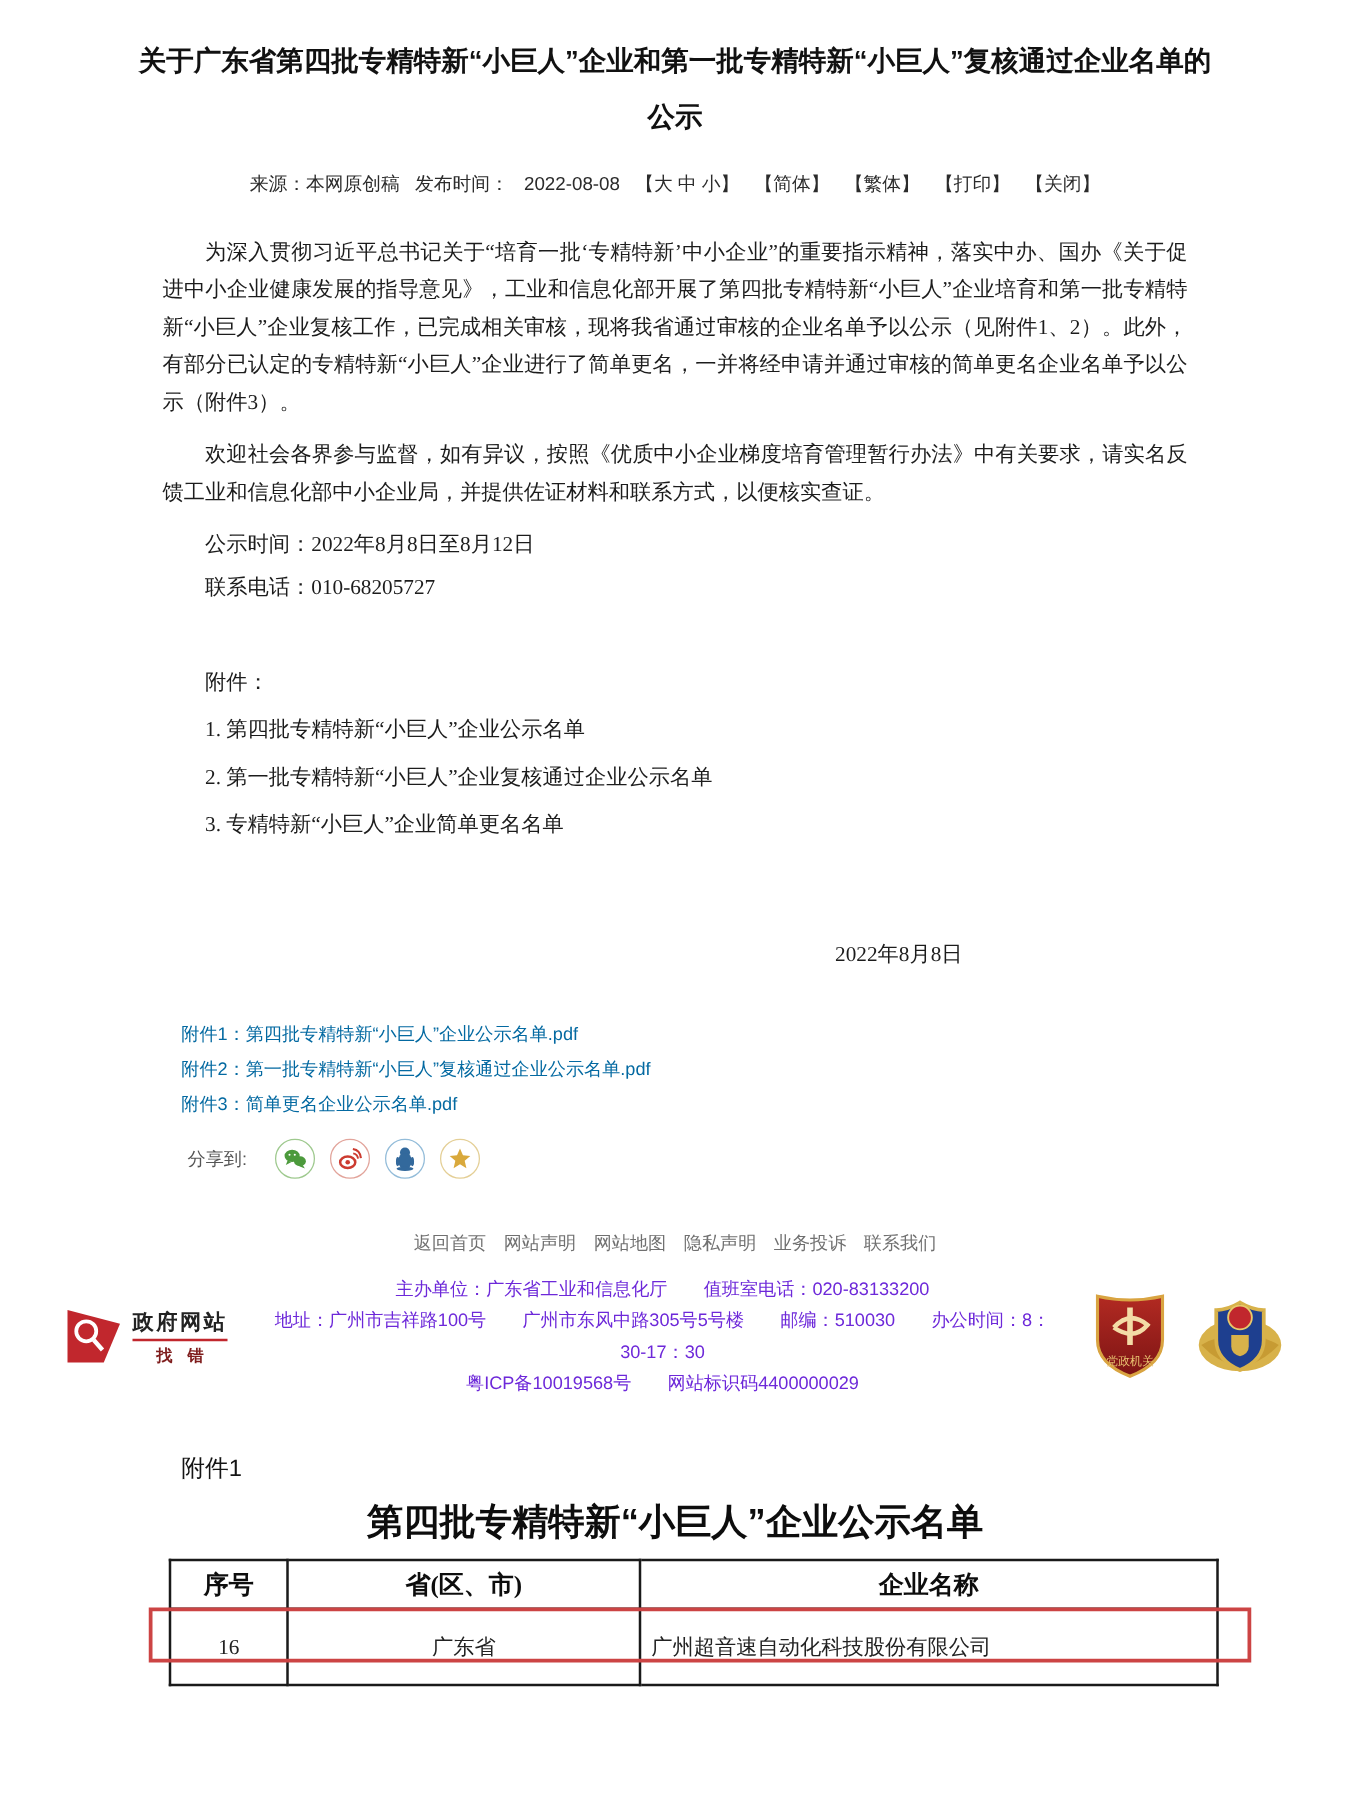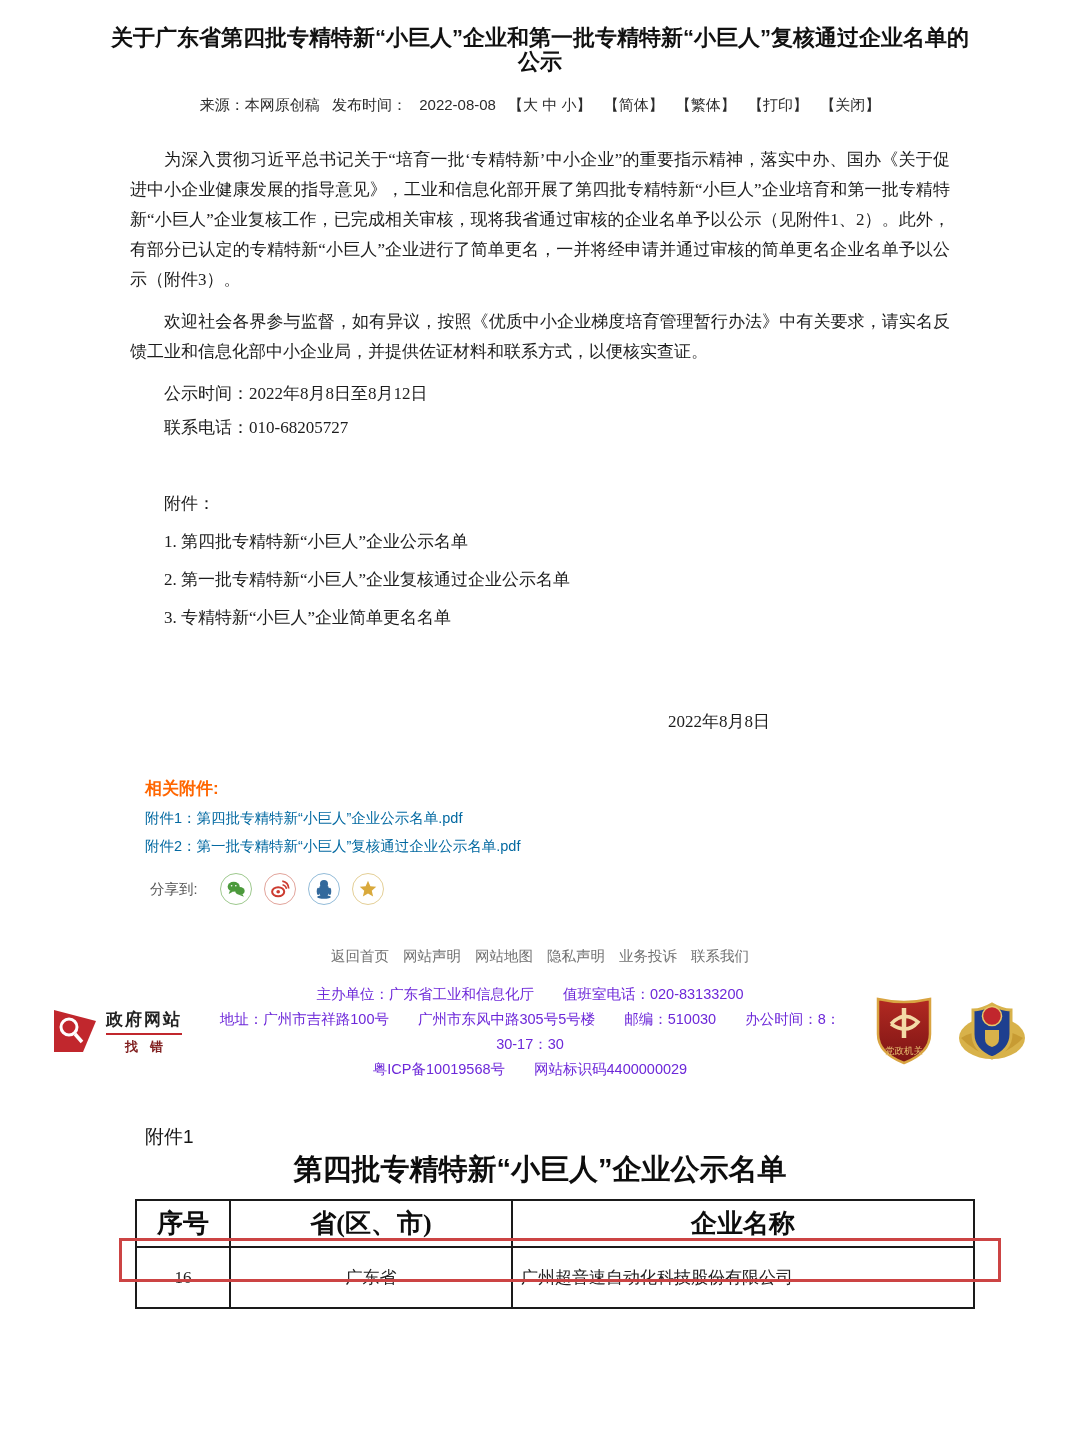--- a/index.html
+++ b/index.html
@@ -6,21 +6,21 @@
   html,body { margin:0; padding:0; }
   body {
     width:1080px; height:1440px; background:#ffffff; color:#1a1a1a;
     font-family:"Liberation Sans", sans-serif; overflow:hidden;
   }
   .page { padding-top:26px; }
 
   
   .title {
     width:860px; margin:0 auto; text-align:center;
-    font-size:22px; font-weight:bold; line-height:24px; color:#111;
+    font-size:22px; font-weight:bold; line-height:45px; color:#111;
   }
   .meta { margin-top:22px; text-align:center; font-size:15px; color:#2b2b2b; }
   .meta span { margin:0 4px; }
   .meta .meta-btn { cursor:pointer; }
 
   
   .article {
     margin:30px 130px 0 130px;
     font-family:"Liberation Serif", serif;
     font-size:17px; line-height:30px; color:#1c1c1c;
@@ -68,25 +68,25 @@
     font-size:13px; font-weight:bold; color:#7f1d1d;
     letter-spacing:12px; text-align:center; margin-top:3px; text-indent:12px;
   }
   .footer-info { flex:1; text-align:center; font-size:14.5px; line-height:25px; color:#6d28d9; }
   .footer-badges { width:180px; display:flex; justify-content:flex-end; align-items:center; gap:22px; }
   .footer-badges > div { cursor:pointer; }
 
   
   .attachment-doc { margin-top:42px; }
   .doc-label { margin-left:145px; font-size:19px; color:#151515; }
-  .doc-title { text-align:center; font-size:29px; font-weight:bold; color:#0d0d0d; }
+  .doc-title { text-align:center; font-size:29px; font-weight:bold; color:#0d0d0d; margin-top:10px; }
   .table-wrap { position:relative; width:840px; margin:9px 0 0 135px; }
   .doc-table { width:100%; border-collapse:collapse; font-family:"Liberation Serif", serif; }
   .doc-table th {
-    border:2px solid #1a1a1a; font-size:26px; font-weight:bold;
+    border:2px solid #1a1a1a; font-size:20px; font-weight:bold;
     padding:5px 16px; text-align:center; color:#0d0d0d;
   }
   .doc-table td {
     border:2px solid #1a1a1a; font-size:17px; padding:18px 0;
     text-align:center; color:#222; height:26px;
   }
   .doc-table td.company { text-align:left; padding-left:8px; }
   .col-seq { width:94px; } .col-prov { width:282px; }
   .row-highlight {
     position:absolute; left:-16px; right:-26px; top:39px; height:44px;
@@ -119,23 +119,23 @@
     <p class="att-label">附件：</p>
     <p class="att-item">1. 第四批专精特新“小巨人”企业公示名单</p>
     <p class="att-item">2. 第一批专精特新“小巨人”企业复核通过企业公示名单</p>
     <p class="att-item">3. 专精特新“小巨人”企业简单更名名单</p>
     <div class="sig">
       <div class="sig-date">2022年8月8日</div>
     </div>
   </div>
 
   <div class="related">
-    <div class="related-heading">相关附件:</div>
     <div class="related-link">附件1：第四批专精特新“小巨人”企业公示名单.pdf</div>
     <div class="related-link">附件2：第一批专精特新“小巨人”复核通过企业公示名单.pdf</div>
+    <div class="related-link">附件3：简单更名企业公示名单.pdf</div>
   </div>
 
   <div class="share-row">
     <span class="share-label">分享到:</span>
     <span class="share-icon wechat">
       <svg width="22" height="22" viewBox="0 0 24 24">
         <ellipse cx="9.5" cy="9.5" rx="6.6" ry="5.4" fill="#4c9a3c"></ellipse>
         <polygon points="5.5,13.5 4,17.5 9,14.8" fill="#4c9a3c"></polygon>
         <ellipse cx="16.3" cy="14.2" rx="5.2" ry="4.3" fill="#4c9a3c"></ellipse>
         <polygon points="18.8,17.5 20.6,20.5 15.8,18.5" fill="#4c9a3c"></polygon>

